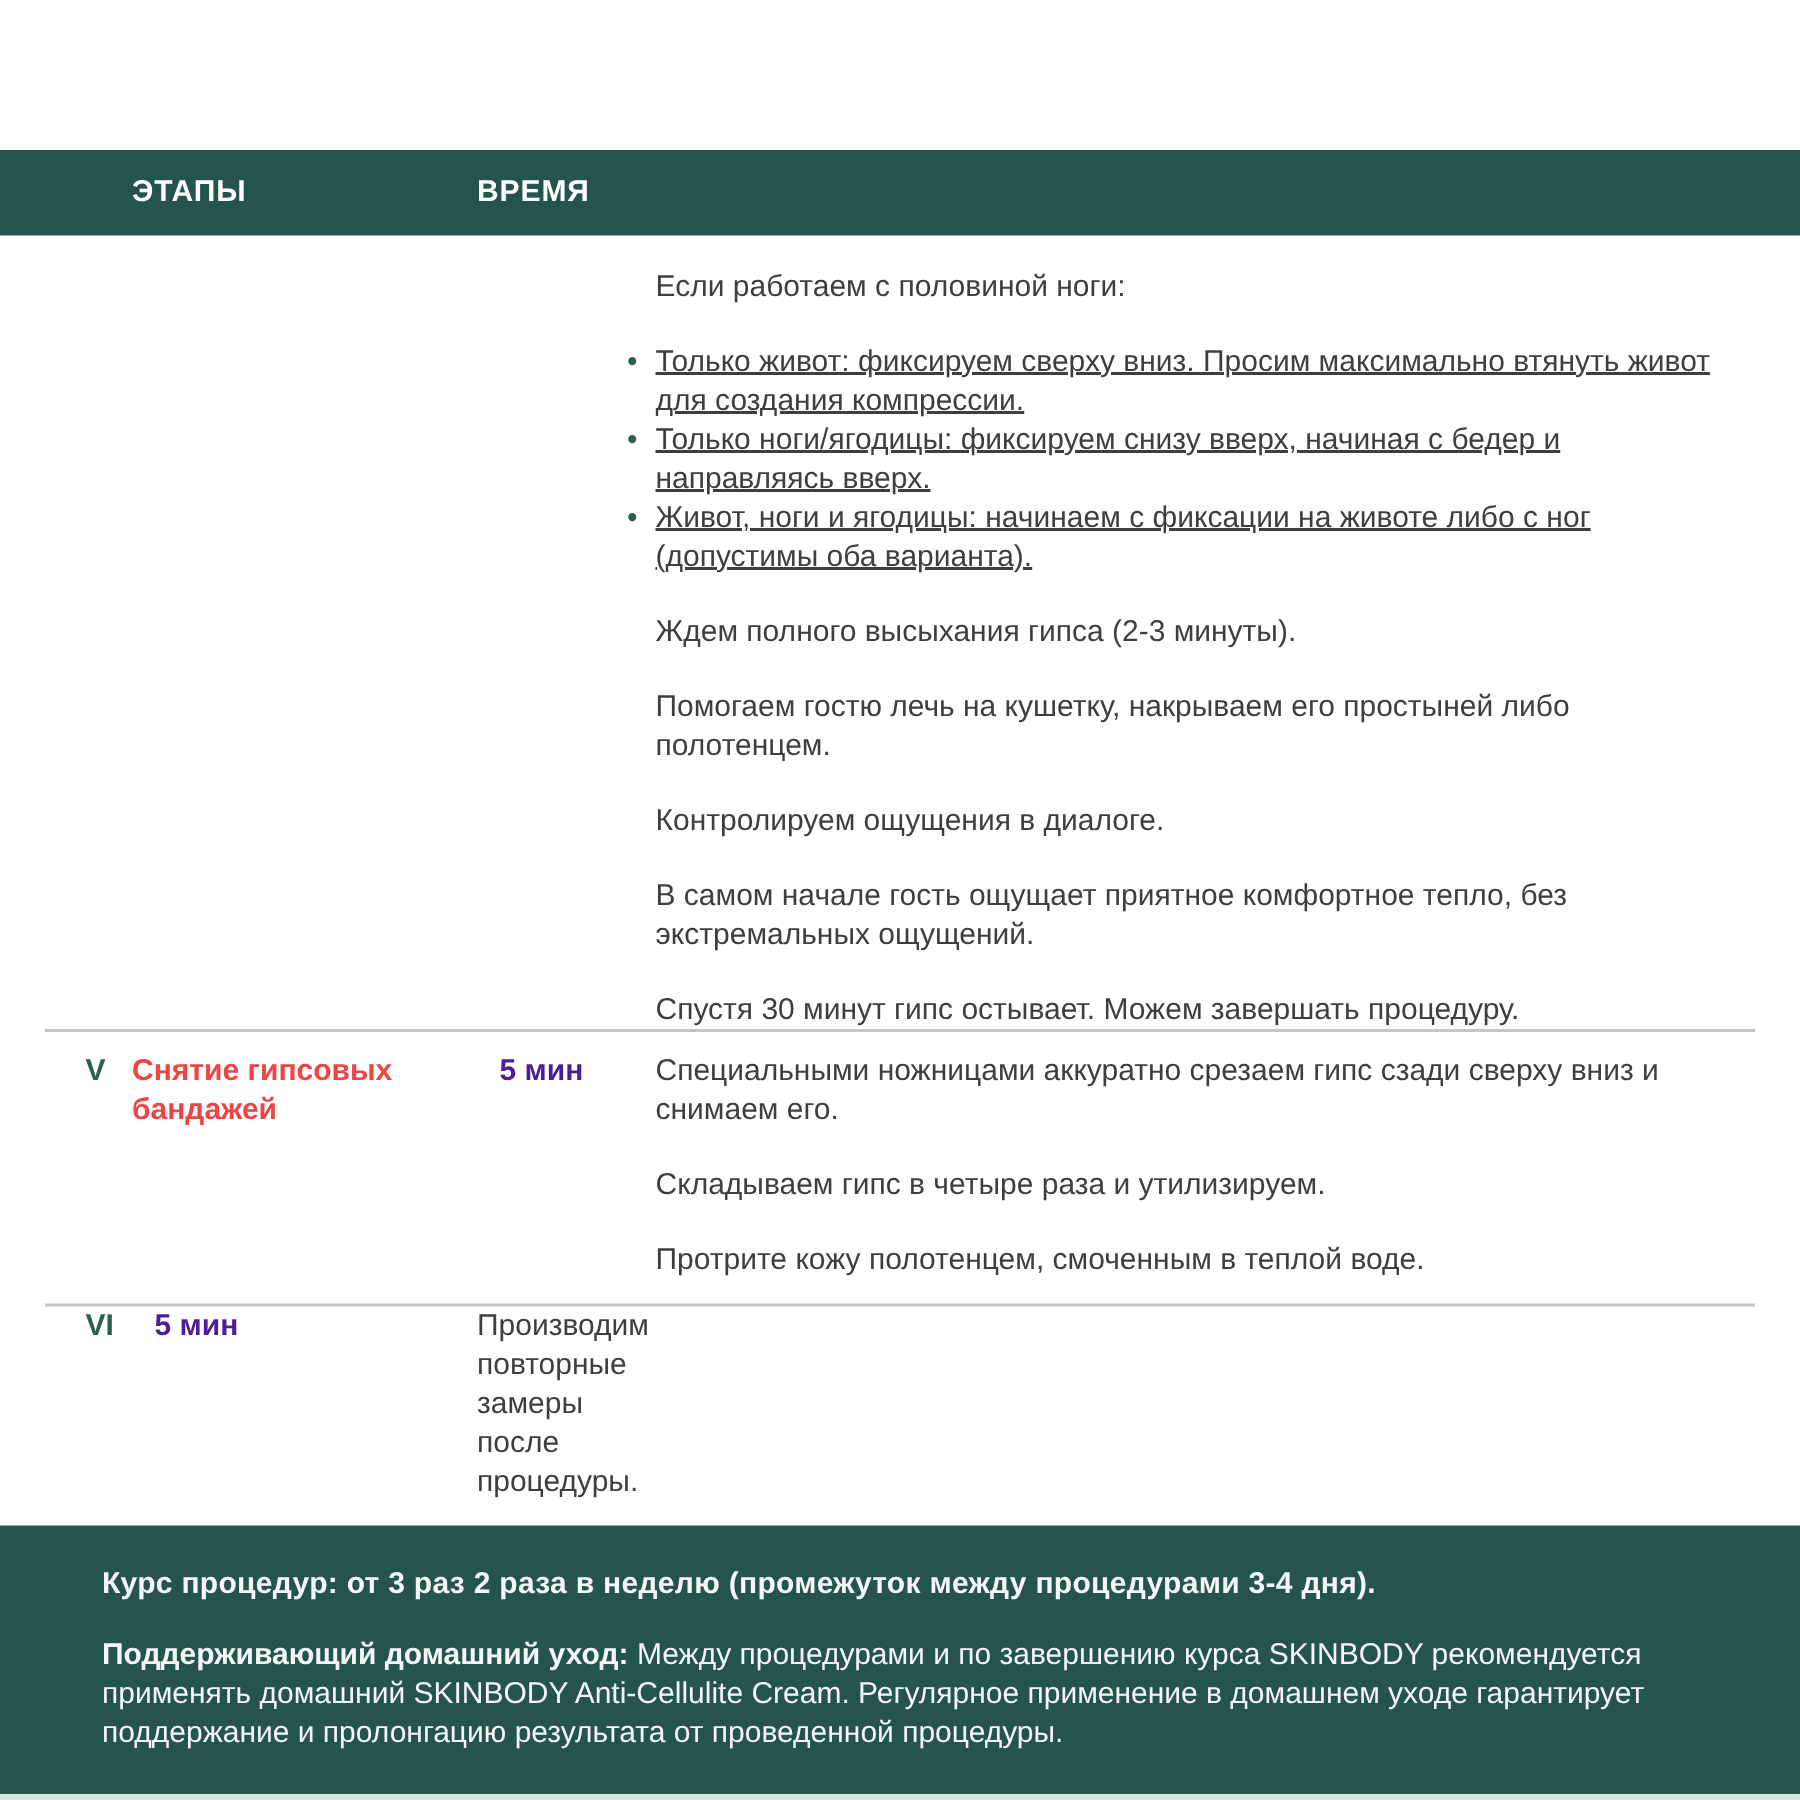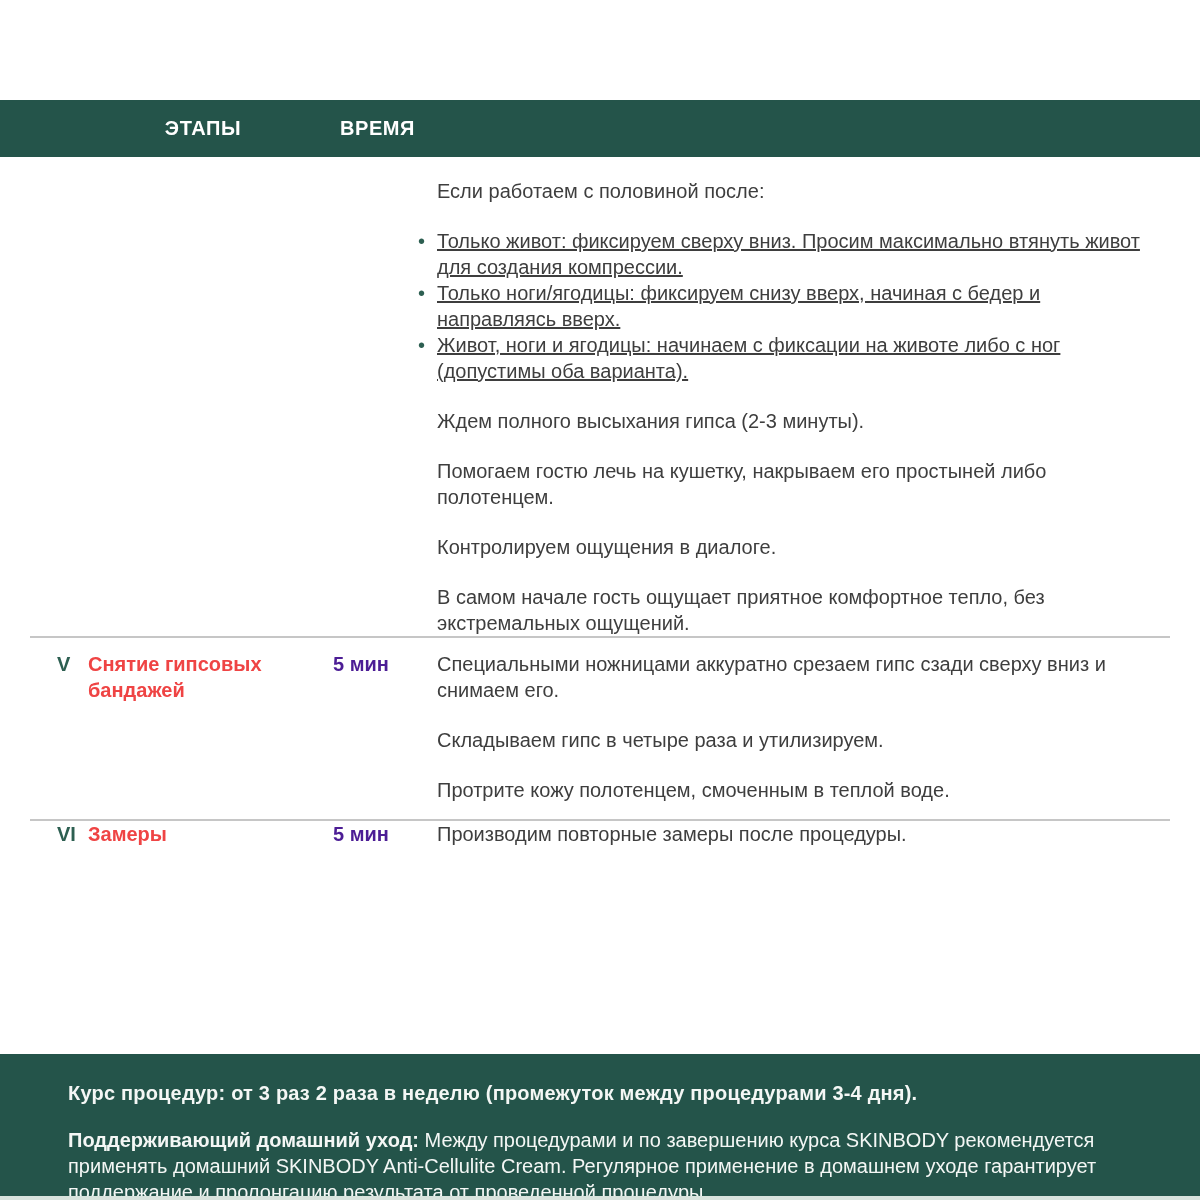--- a/index.html
+++ b/index.html
@@ -15,21 +15,21 @@
     display:grid;
     grid-template-columns:31px 230px 119px 1fr;
     padding-left:57px; padding-right:40px;
   }
 
   .header-bar {
     height:57px; flex-shrink:0; background:#24544a;
     align-items:center;
   }
   .header-label {
-    color:#ffffff; font-weight:bold; font-size:20px; letter-spacing:0.6px;text-align:center;
+    color:#ffffff; font-weight:bold; font-size:20px; letter-spacing:0.6px;
   }
   .header-label.center { text-align:center; }
 
   .content { flex:1 1 auto; overflow:hidden; padding-top:21px; }
 
   .row { align-items:start; }
   .row .col-desc { font-size:20px; line-height:26px; color:#3e3e3e; }
   .row .col-desc p { margin:0 0 24px 0; }
   .row .col-desc p:last-child { margin-bottom:0; }
 
@@ -42,21 +42,21 @@
 
   .stage-cell { font-weight:bold; font-size:20px; line-height:26px; color:#ef4444; }
   .numeral-cell { font-weight:bold; font-size:20px; line-height:26px; color:#2d5f51; }
   .time-cell { font-weight:bold; font-size:20px; line-height:26px; color:#4c1d95; padding-left:15px; }
 
   .divider { height:2px; background:#c6c6c6; margin:0 30px; }
   .row-pad { padding-top:13px; padding-bottom:16px; }
   .row-last { }
 
   .footer-block {
-    flex-shrink:0; height:142px; box-sizing:border-box;
+    flex-shrink:0; height:179px; box-sizing:border-box;
     background:#24544a; color:#f4f7f5;
     padding:26px 100px 20px 68px; overflow:hidden;
     font-size:20px; line-height:26px;
     margin-top:auto;
   }
   .footer-block p { margin:0; }
   .footer-block .course-line { font-weight:bold; margin-bottom:21px; letter-spacing:0.2px; }
   .footer-block .bold { font-weight:bold; }
   .bottom-strip { height:4px; flex-shrink:0; background:#d8e3dd; }
 </style>
@@ -73,51 +73,51 @@
     <div class="header-label">ВРЕМЯ</div>
   </header>
 
   <main class="content">
 
     <section class="row grid">
       <div></div>
       <div></div>
       <div></div>
       <div class="col-desc">
-        <p>Если работаем с половиной после:</p>
+        <p>Если работаем с половиной ноги:</p>
         <ul class="bullet-list">
           <li>Только живот: фиксируем сверху вниз. Просим максимально втянуть живот для создания компрессии.</li>
           <li>Только ноги/ягодицы: фиксируем снизу вверх, начиная с бедер и направляясь вверх.</li>
           <li>Живот, ноги и ягодицы: начинаем с фиксации на животе либо с ног (допустимы оба варианта).</li>
         </ul>
         <p>Ждем полного высыхания гипса (2-3 минуты).</p>
         <p>Помогаем гостю лечь на кушетку, накрываем его простыней либо полотенцем.</p>
         <p>Контролируем ощущения в диалоге.</p>
         <p>В самом начале гость ощущает приятное комфортное тепло, без экстремальных ощущений.</p>
+        <p>Спустя 30 минут гипс остывает. Можем завершать процедуру.</p>
       </div>
     </section>
 
     <div class="divider"></div>
 
     <section class="row grid row-pad">
       <div class="numeral-cell">V</div>
       <div class="stage-cell">Снятие гипсовых бандажей</div>
       <div class="time-cell">5 мин</div>
       <div class="col-desc">
         <p>Специальными ножницами аккуратно срезаем гипс сзади сверху вниз и снимаем его.</p>
         <p>Складываем гипс в четыре раза и утилизируем.</p>
         <p>Протрите кожу полотенцем, смоченным в теплой воде.</p>
       </div>
     </section>
 
     <div class="divider"></div>
 
     <section class="row grid row-last">
       <div class="numeral-cell">VI</div>
-      <div class="stage-cell">Замеры</div>
       <div class="time-cell">5 мин</div>
       <div class="col-desc">
         <p>Производим повторные замеры после процедуры.</p>
       </div>
     </section>
 
   </main>
 
   <footer class="footer-block">
     <p class="course-line">Курс процедур: от 3 раз 2 раза в неделю (промежуток между процедурами 3-4 дня).</p>

